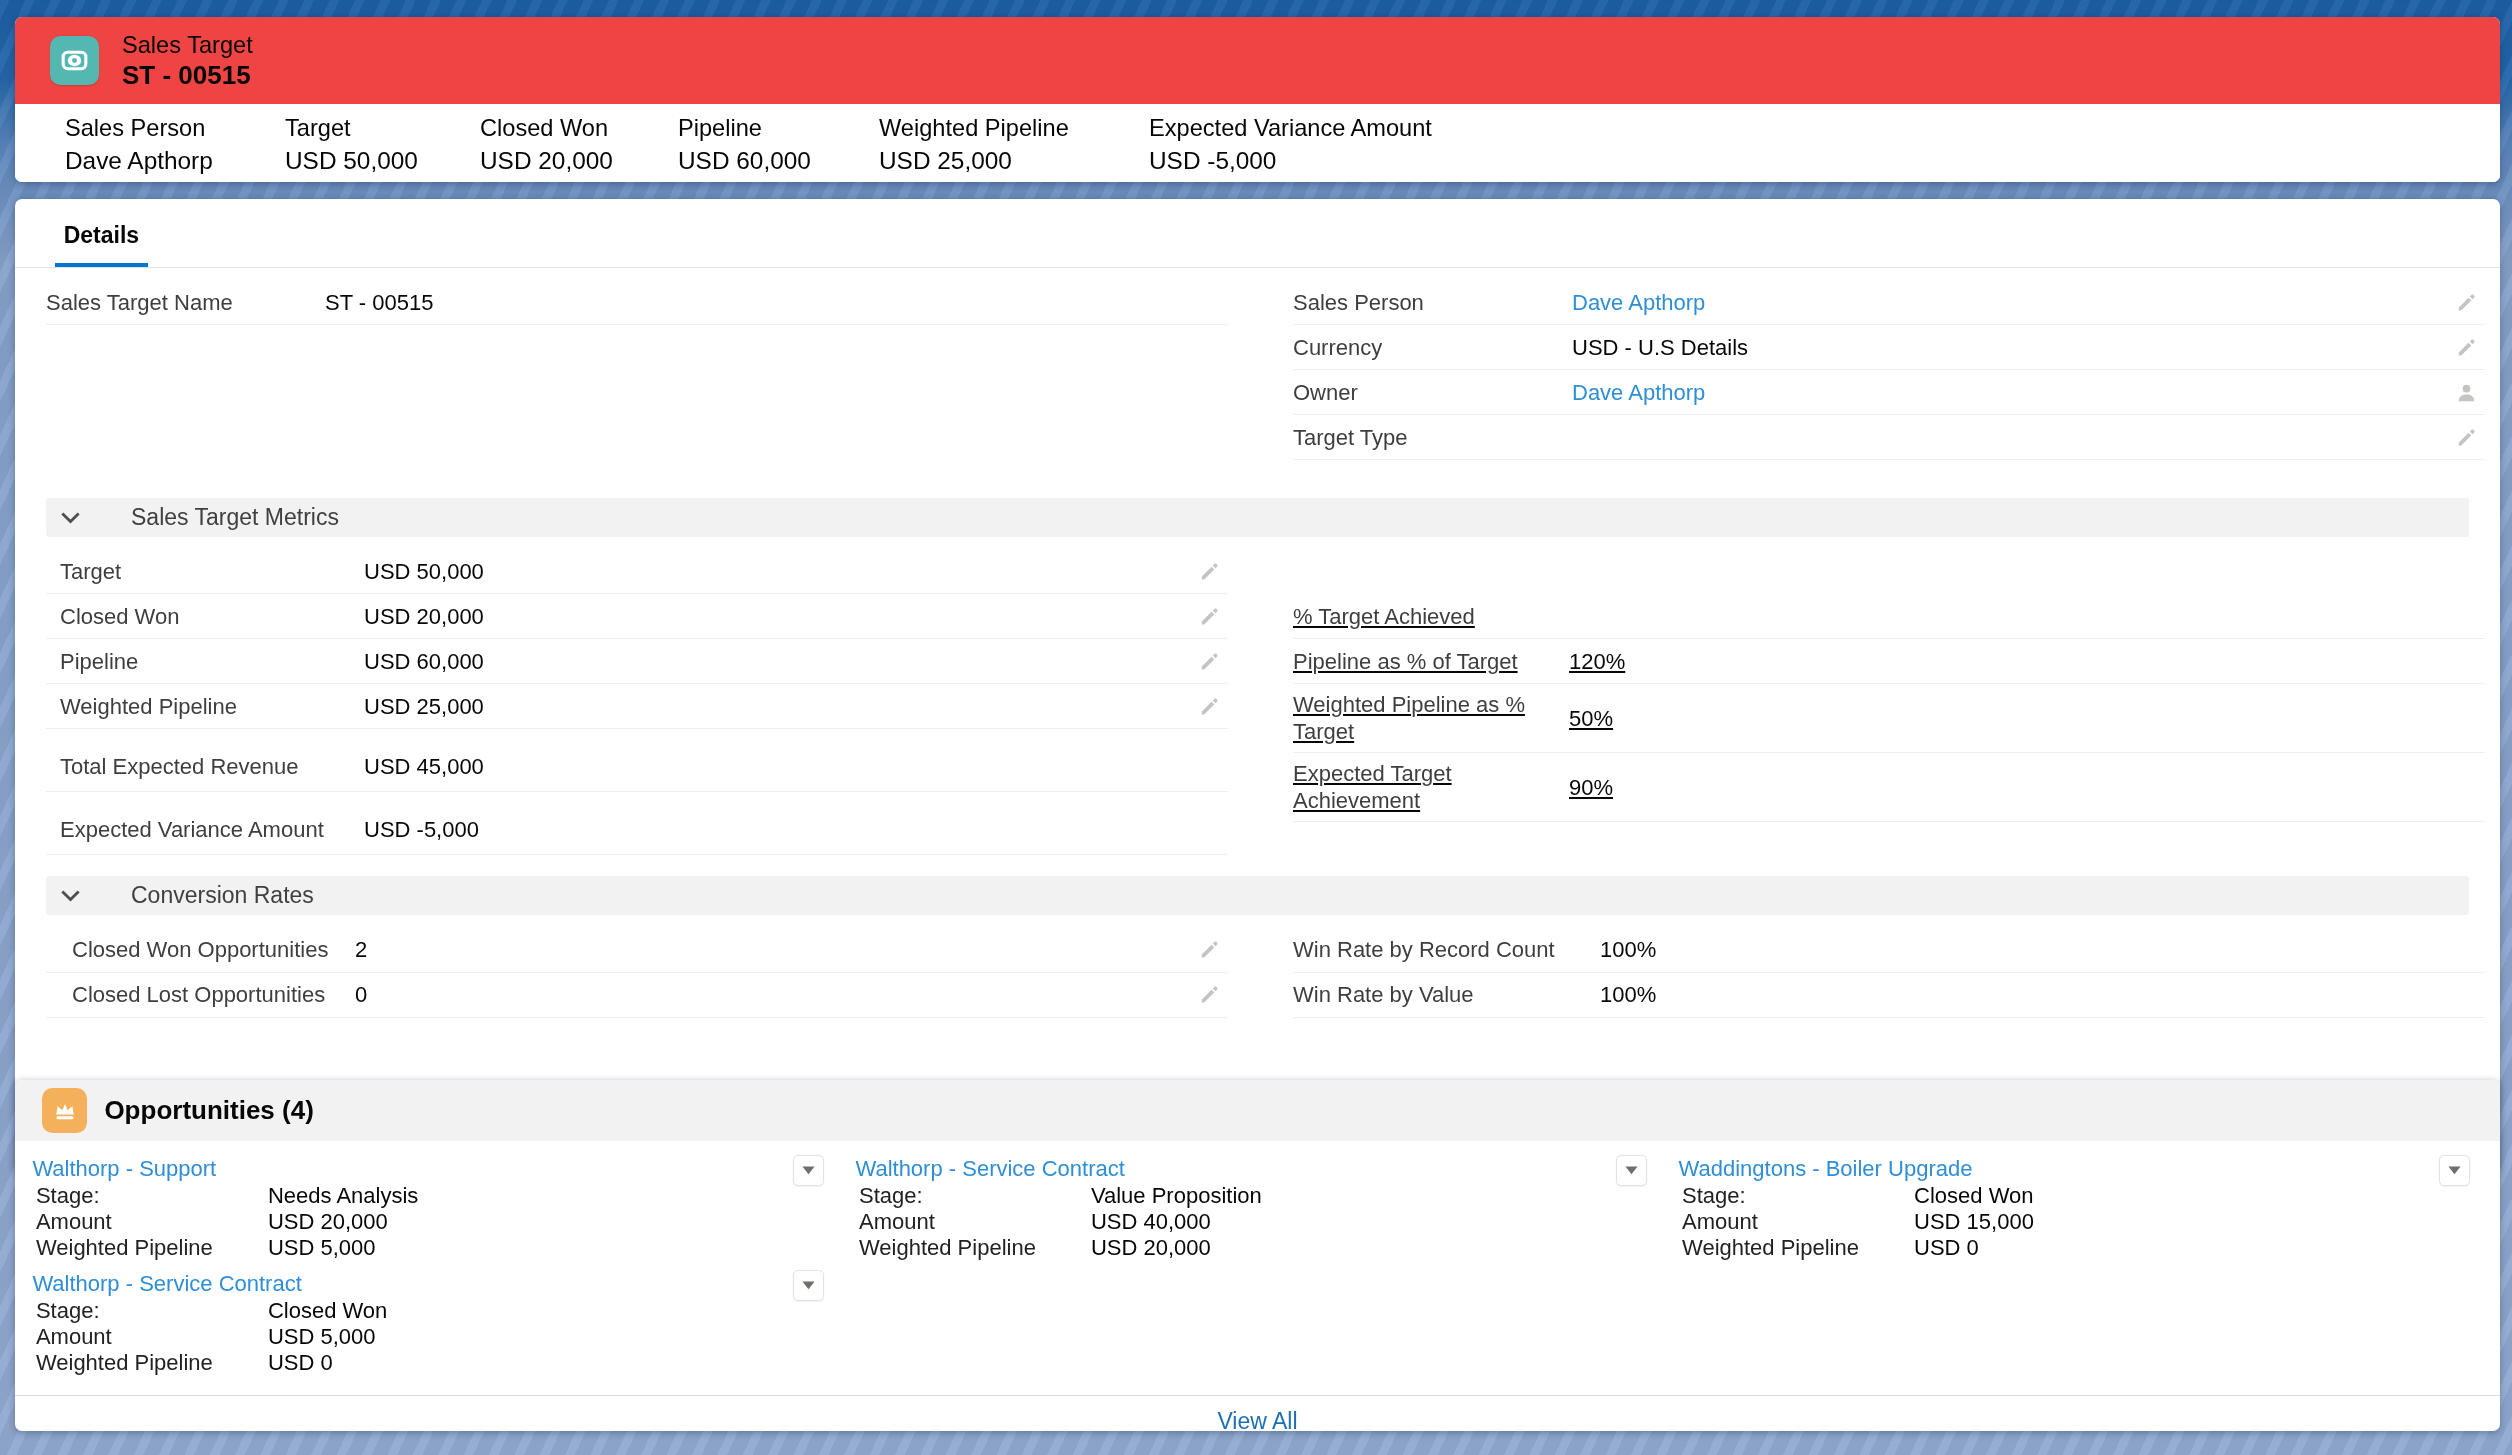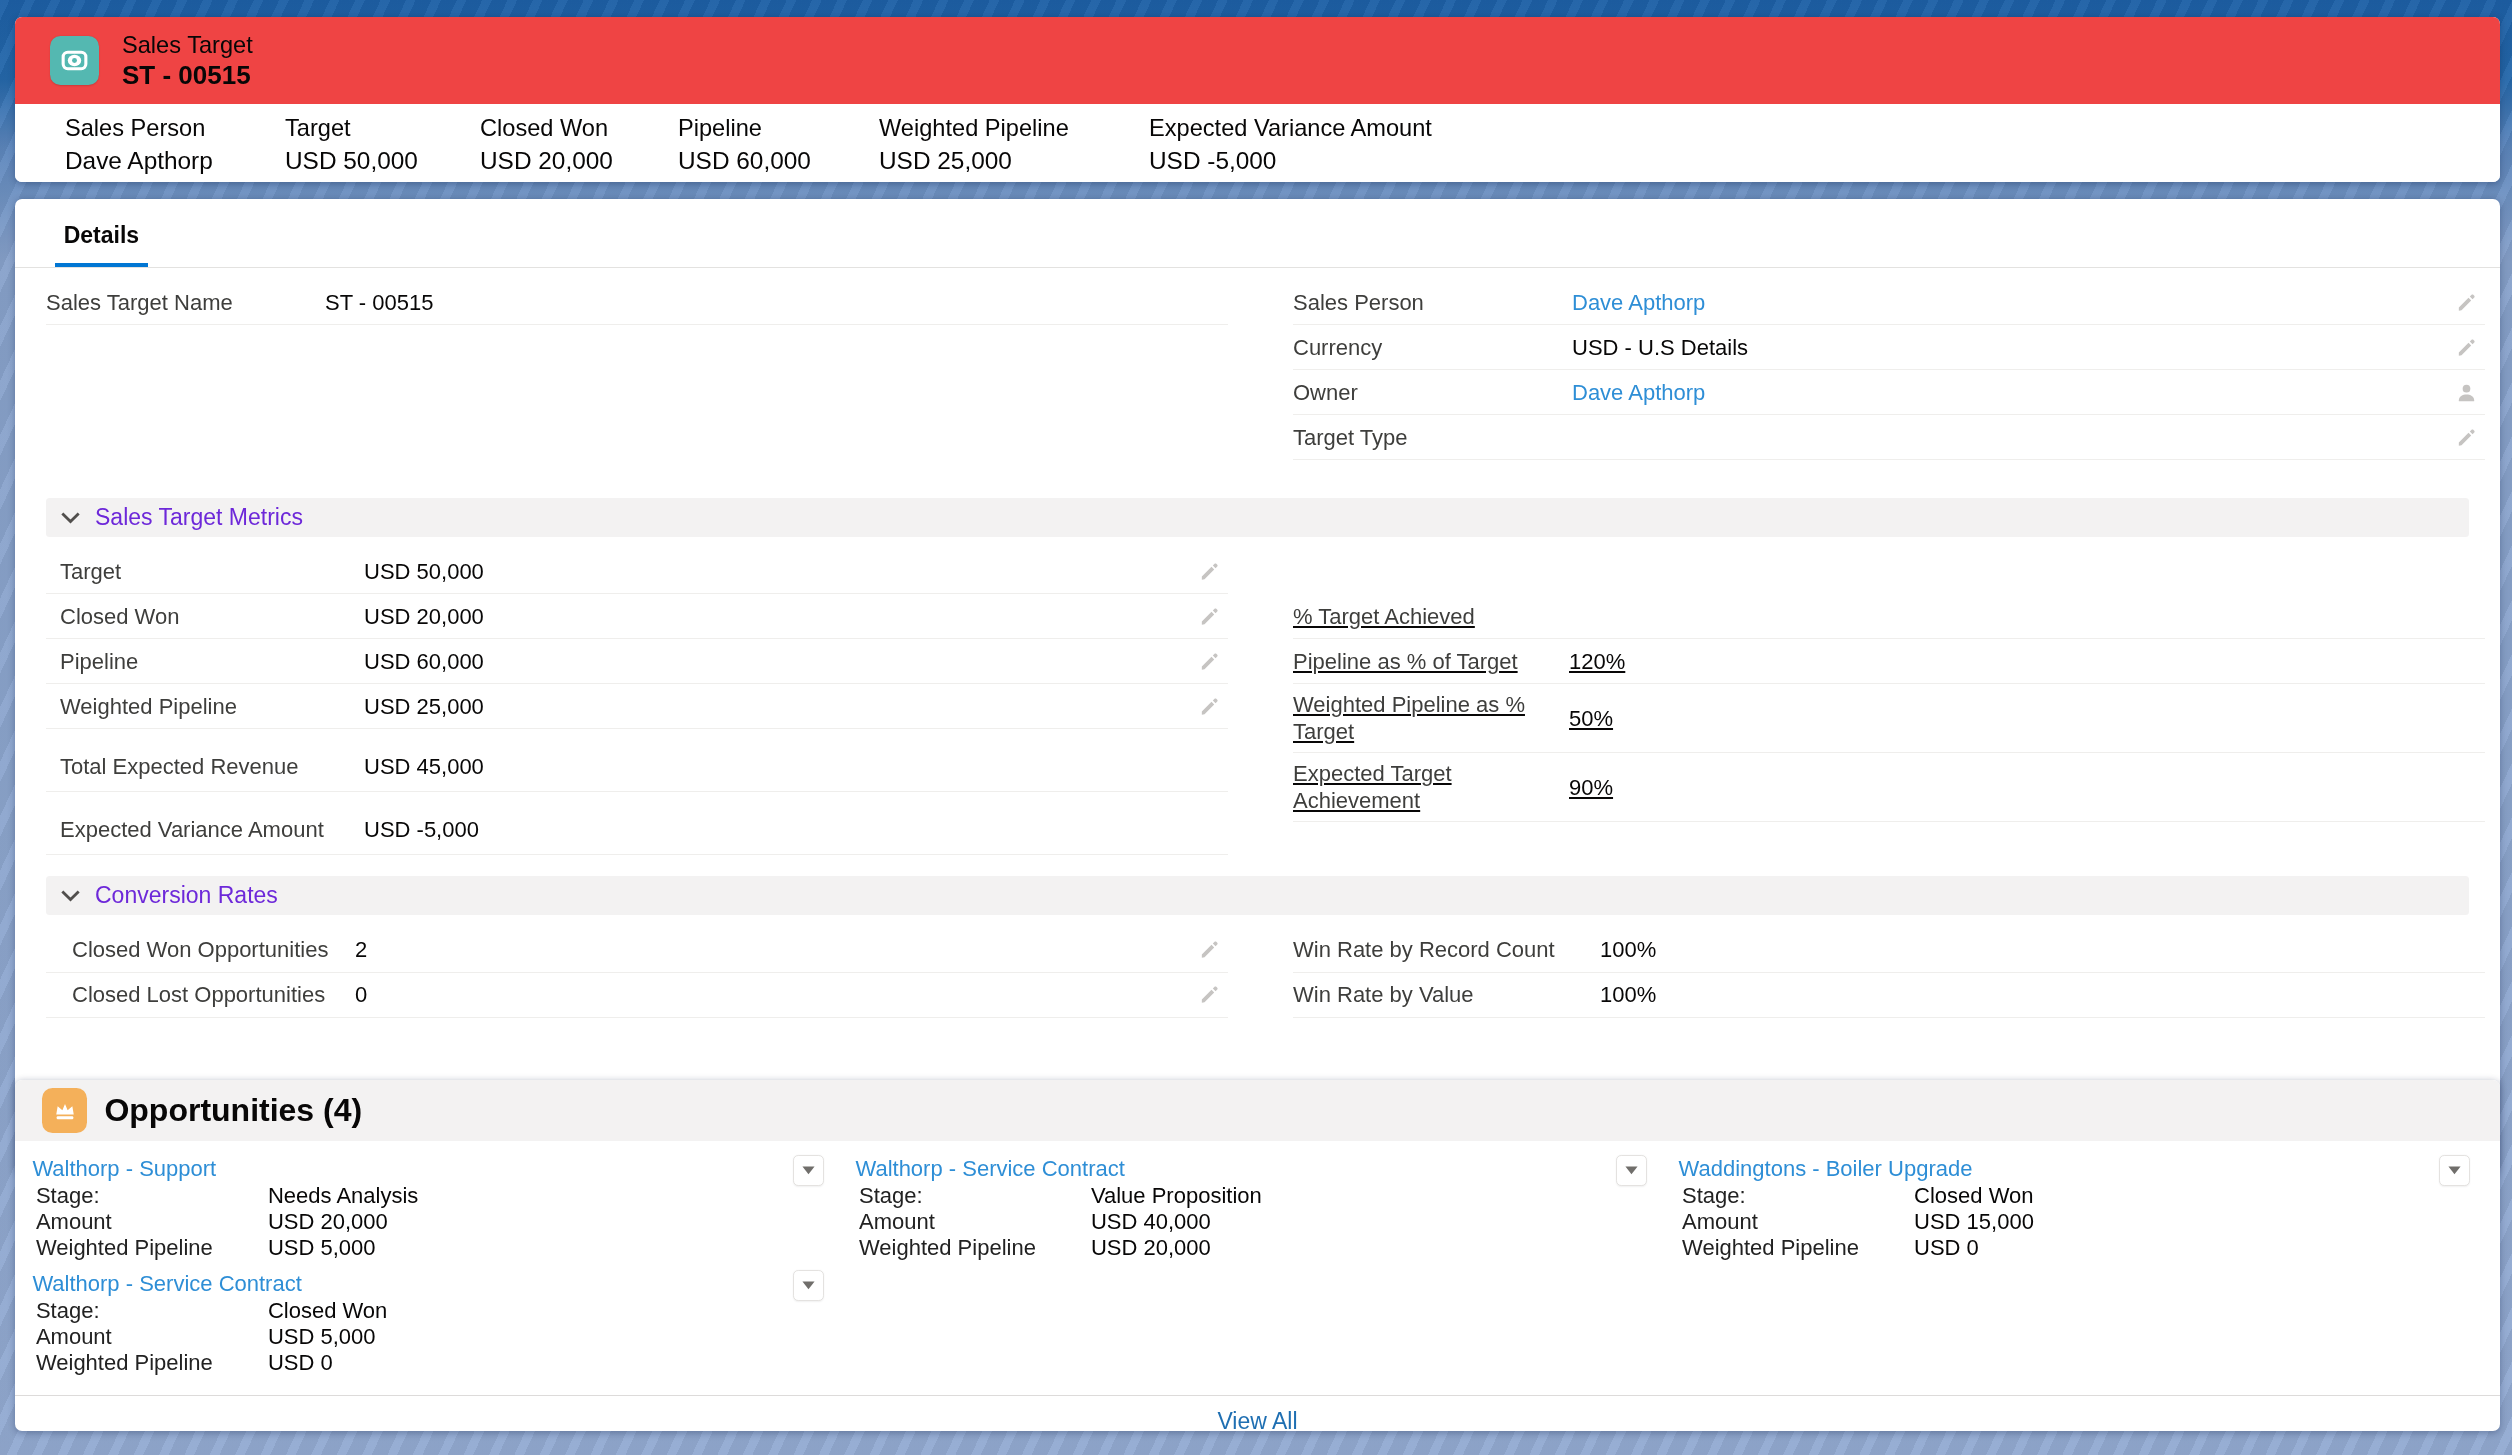--- a/index.html
+++ b/index.html
@@ -46,30 +46,30 @@
   .ficon { width:30px; text-align:right; color:#c6c4c2; flex-shrink:0; cursor:pointer; }
   .field-area { padding-top:12.2px; }
   .m-left .flabel { width:318px; padding-left:14px; }
   .m-right .flabel { width:276px; }
   .c-left .flabel { width:309px; padding-left:26px; }
   .c-right .flabel { width:307px; }
   .tall { min-height:63px; padding-top:19px; }
   .offset-one { margin-top:45px;text-decoration:underline; }
   .section-bar { margin-top:38px; margin-bottom:12.2px; background:#f3f2f2; border-radius:3.5px;
                  height:39px; display:flex; align-items:center; padding:0 14px; gap:14px; cursor:pointer; }
-  .section-bar .sec-title { font-size:23px; color:#6d28d9; }
+  .section-bar .sec-title { font-size:23px; color:#404040;margin-left:36px; }
   .sec2 { margin-top:21px; }
 
   
   .opps-card { top:1080px; height:351px; overflow:hidden; }
   .opps-head { height:61px; background:#f3f2f2; display:flex; align-items:center;
                padding:0 27px; border-radius:7px 7px 0 0; }
   .opps-icon { width:45px; height:45px; border-radius:10.5px; background:#f4b05a;
                display:flex; align-items:center; justify-content:center; margin-right:17.4px; }
-  .opps-title { font-size:32px; font-weight:700; }
+  .opps-title { font-size:26px; font-weight:700; }
   .tiles { display:grid; grid-template-columns:repeat(3, 1fr); column-gap:19px; row-gap:8.7px;
            padding:14px 17.4px 7px; height:237px; align-content:start; }
   .tile { position:relative; padding-right:52px; }
   .tile-title { font-size:22px; line-height:28px; }
   .trow { display:flex; font-size:22px; line-height:26px; }
   .trow .tlabel { width:232px; color:#222; flex-shrink:0; }
   .trow .tvalue { color:#080707; }
   .tile-rows { padding-left:3.5px; display:flex; flex-direction:column; gap:0px; }
   .trow { min-height:26px; }
   .dd-btn { position:absolute; right:12.2px; top:0px; width:31px; height:31px; background:#fff;

